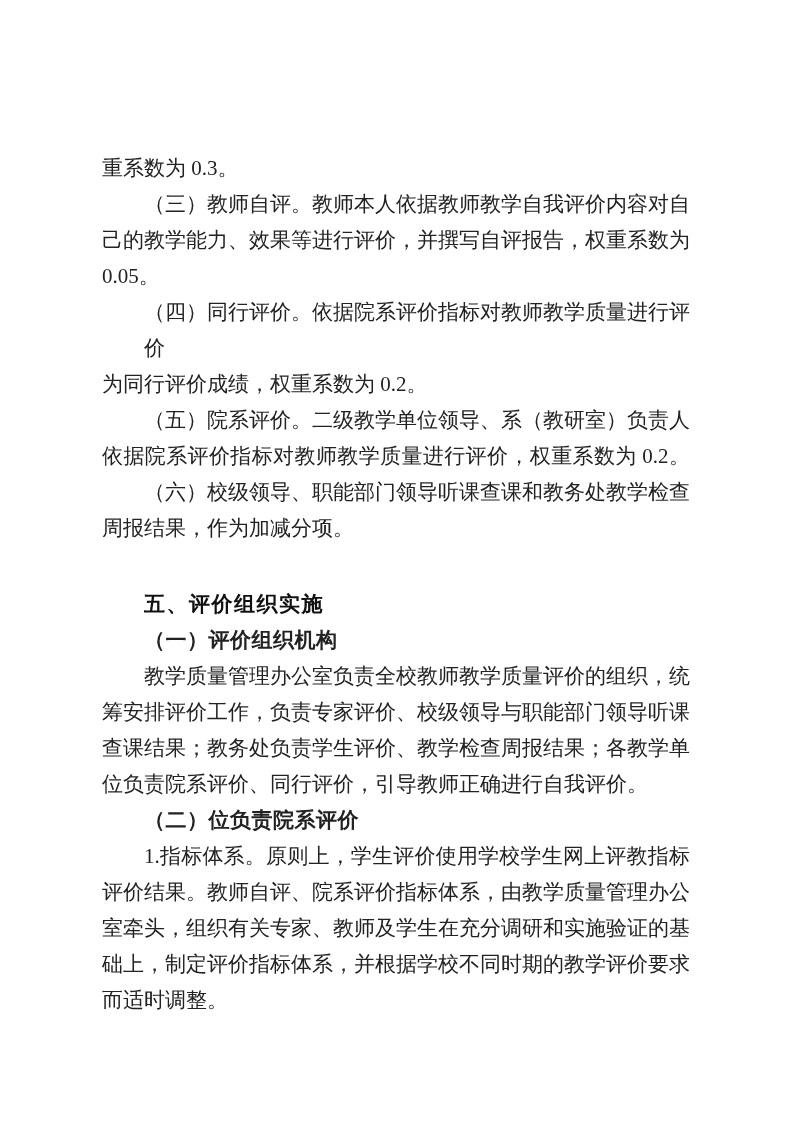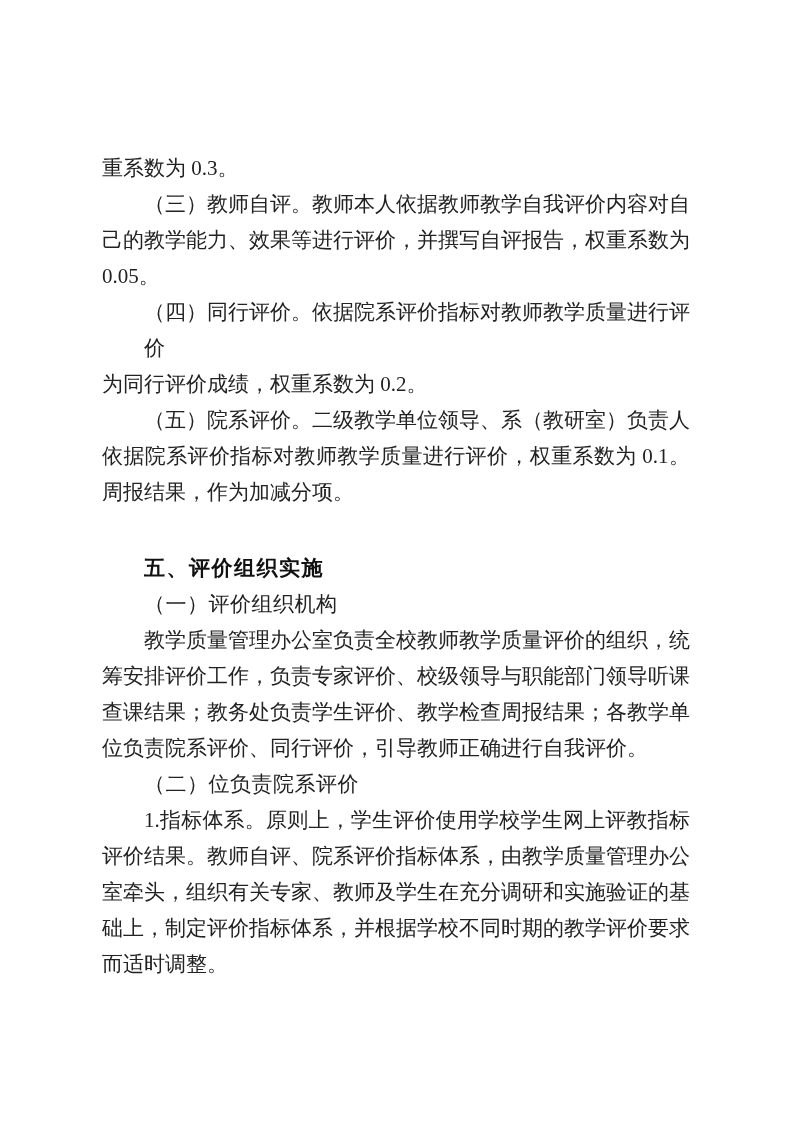--- a/index.html
+++ b/index.html
@@ -42,21 +42,21 @@
     padding-left: 42px;
   }
   .line.heading {
     font-family: "Liberation Sans", "DejaVu Sans", sans-serif;
     font-weight: bold;
     color: #111111;
     letter-spacing: 1.5px;
     margin-top: 40px;
   }
   .line.subheading .run {
-    font-weight: 400;
+    font-weight: 700;
     letter-spacing: 0.5px;
   }
   .run { white-space: pre-wrap; }
   .run.term {
     font-weight: 400;
   }
 </style>
 </head>
 <body>
 
@@ -69,23 +69,24 @@
         <div class="line body fill indent"><span class="run term">（三）教师自评</span><span class="run normal">。教师本人依据教师教学自我评价内容对自</span></div>
         <div class="line body fill"><span class="run normal">己的教学能力、效果等进行评价，并撰写自评报告，权重系数为</span></div>
         <div class="line body"><span class="run normal">0.05。</span></div>
       </div>
       <div class="para numbered-item">
         <div class="line body fill indent"><span class="run term">（四）同行评价</span><span class="run normal">。依据院系评价指标对教师教学质量进行评价</span></div>
         <div class="line body"><span class="run normal">为同行评价成绩，权重系数为 0.2。</span></div>
       </div>
       <div class="para numbered-item">
         <div class="line body fill indent"><span class="run term">（五）院系评价</span><span class="run normal">。二级教学单位领导、系（教研室）负责人</span></div>
-        <div class="line body fill"><span class="run normal">依据院系评价指标对教师教学质量进行评价，权重系数为 0.1。</span></div>
+        <div class="line body fill"><span class="run normal">依据院系评价指标对教师教学质量进行评价，权重系数为 0.2。</span></div>
       </div>
       <div class="para numbered-item">
+        <div class="line body fill indent"><span class="run normal">（六）校级领导、职能部门领导听课查课和教务处教学检查</span></div>
         <div class="line body"><span class="run normal">周报结果，作为加减分项。</span></div>
       </div>
       <div class="para section-heading">
         <div class="line heading indent"><span class="run heading">五、评价组织实施</span></div>
       </div>
       <div class="para subheading">
         <div class="line subheading indent"><span class="run term">（一）评价组织机构</span></div>
       </div>
       <div class="para body">
         <div class="line body fill indent"><span class="run normal">教学质量管理办公室负责全校教师教学质量评价的组织，统</span></div>

